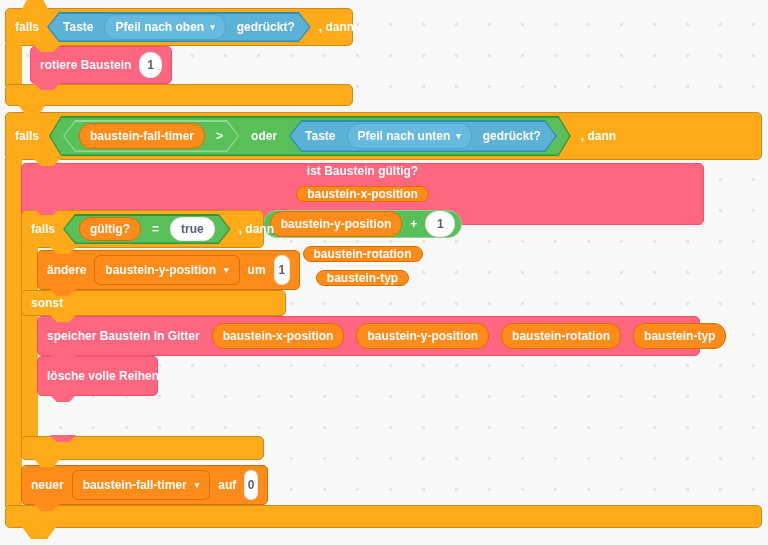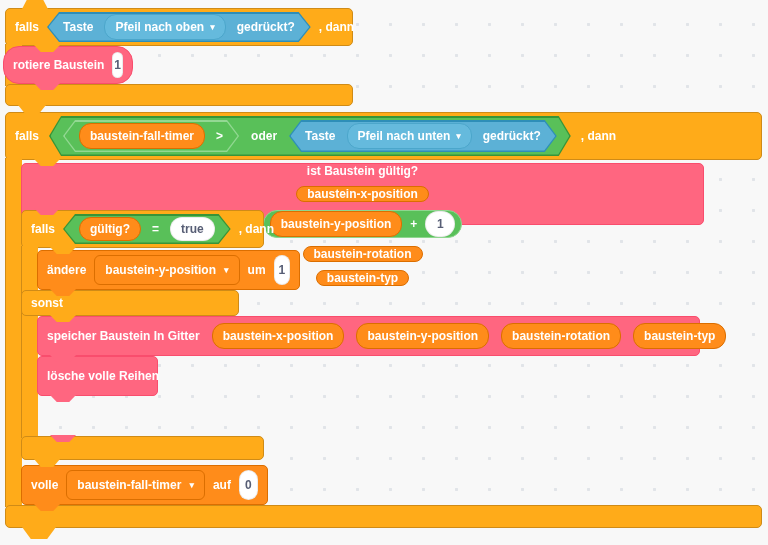--- a/index.html
+++ b/index.html
@@ -71,21 +71,21 @@
         <span class="caret">▾</span>
       </span>
       <span class="plabel">gedrückt?</span>
     </div>
     <span class="plabel">, dann</span>
   </div>
 
   <div class="abs spine" style="left:5px;top:44px;width:17px;height:42px;"></div>
   <div class="abs tab fill-control" style="left:34px;top:45px;width:26px;height:7px;"></div>
 
-  <div class="abs bar c-custom" style="left:3px;top:46px;width:130px;height:38px;border-radius:16px;">
+  <div class="abs bar c-custom" style="left:30px;top:46px;width:142px;height:38px;">
     <span class="plabel">rotiere Baustein</span>
     <span class="winput" style="width:28px;height:24px;">1</span>
   </div>
   <div class="abs tab fill-custom" style="left:34px;top:83px;width:26px;height:7px;"></div>
 
   <div class="abs bar c-control" style="left:5px;top:84px;width:348px;height:22px;"></div>
   <div class="abs tab fill-control" style="left:18px;top:105px;width:28px;height:9px;"></div>
 
   <div class="abs bar c-control" style="left:5px;top:112px;width:757px;height:48px;gap:10px;">
     <span class="plabel">falls</span>
@@ -140,21 +140,21 @@
     <span class="plabel">ändere</span>
     <span class="rect-dd">
       <span>baustein-y-position</span>
       <span class="caret">▾</span>
     </span>
     <span class="plabel">um</span>
     <span class="winput" style="width:32px;height:28px;">1</span>
   </div>
   <div class="abs tab fill-data" style="left:50px;top:289px;width:26px;height:7px;"></div>
 
-  <div class="abs bar c-control" style="left:21px;top:290px;width:218px;height:26px;">
+  <div class="abs bar c-control" style="left:21px;top:290px;width:265px;height:26px;">
     <span class="plabel">sonst</span>
   </div>
   <div class="abs tab fill-control" style="left:50px;top:315px;width:26px;height:7px;"></div>
 
   <div class="abs bar c-custom" style="left:37px;top:316px;width:663px;height:40px;gap:12px;">
     <span class="plabel">speicher Baustein In Gitter</span>
     <span class="oval">baustein-x-position</span>
     <span class="oval">baustein-y-position</span>
     <span class="oval">baustein-rotation</span>
     <span class="oval">baustein-typ</span>
@@ -165,21 +165,21 @@
     <span class="plabel">lösche volle Reihen</span>
   </div>
   <div class="abs tab fill-custom" style="left:50px;top:395px;width:26px;height:7px;"></div>
 
   <div class="abs tab fill-custom" style="left:50px;top:435px;width:26px;height:7px;"></div>
 
   <div class="abs bar c-control" style="left:21px;top:436px;width:243px;height:24px;"></div>
   <div class="abs tab fill-control" style="left:34px;top:459px;width:26px;height:8px;"></div>
 
   <div class="abs bar c-data" style="left:21px;top:465px;width:247px;height:40px;">
-    <span class="plabel">volle</span>
+    <span class="plabel">neuer</span>
     <span class="rect-dd">
       <span>baustein-fall-timer</span>
       <span class="caret">▾</span>
     </span>
     <span class="plabel">auf</span>
     <span class="winput" style="width:32px;height:28px;">0</span>
   </div>
   <div class="abs tab fill-data" style="left:34px;top:504px;width:26px;height:7px;"></div>
 
   <div class="abs bar c-control" style="left:5px;top:505px;width:757px;height:23px;"></div>

